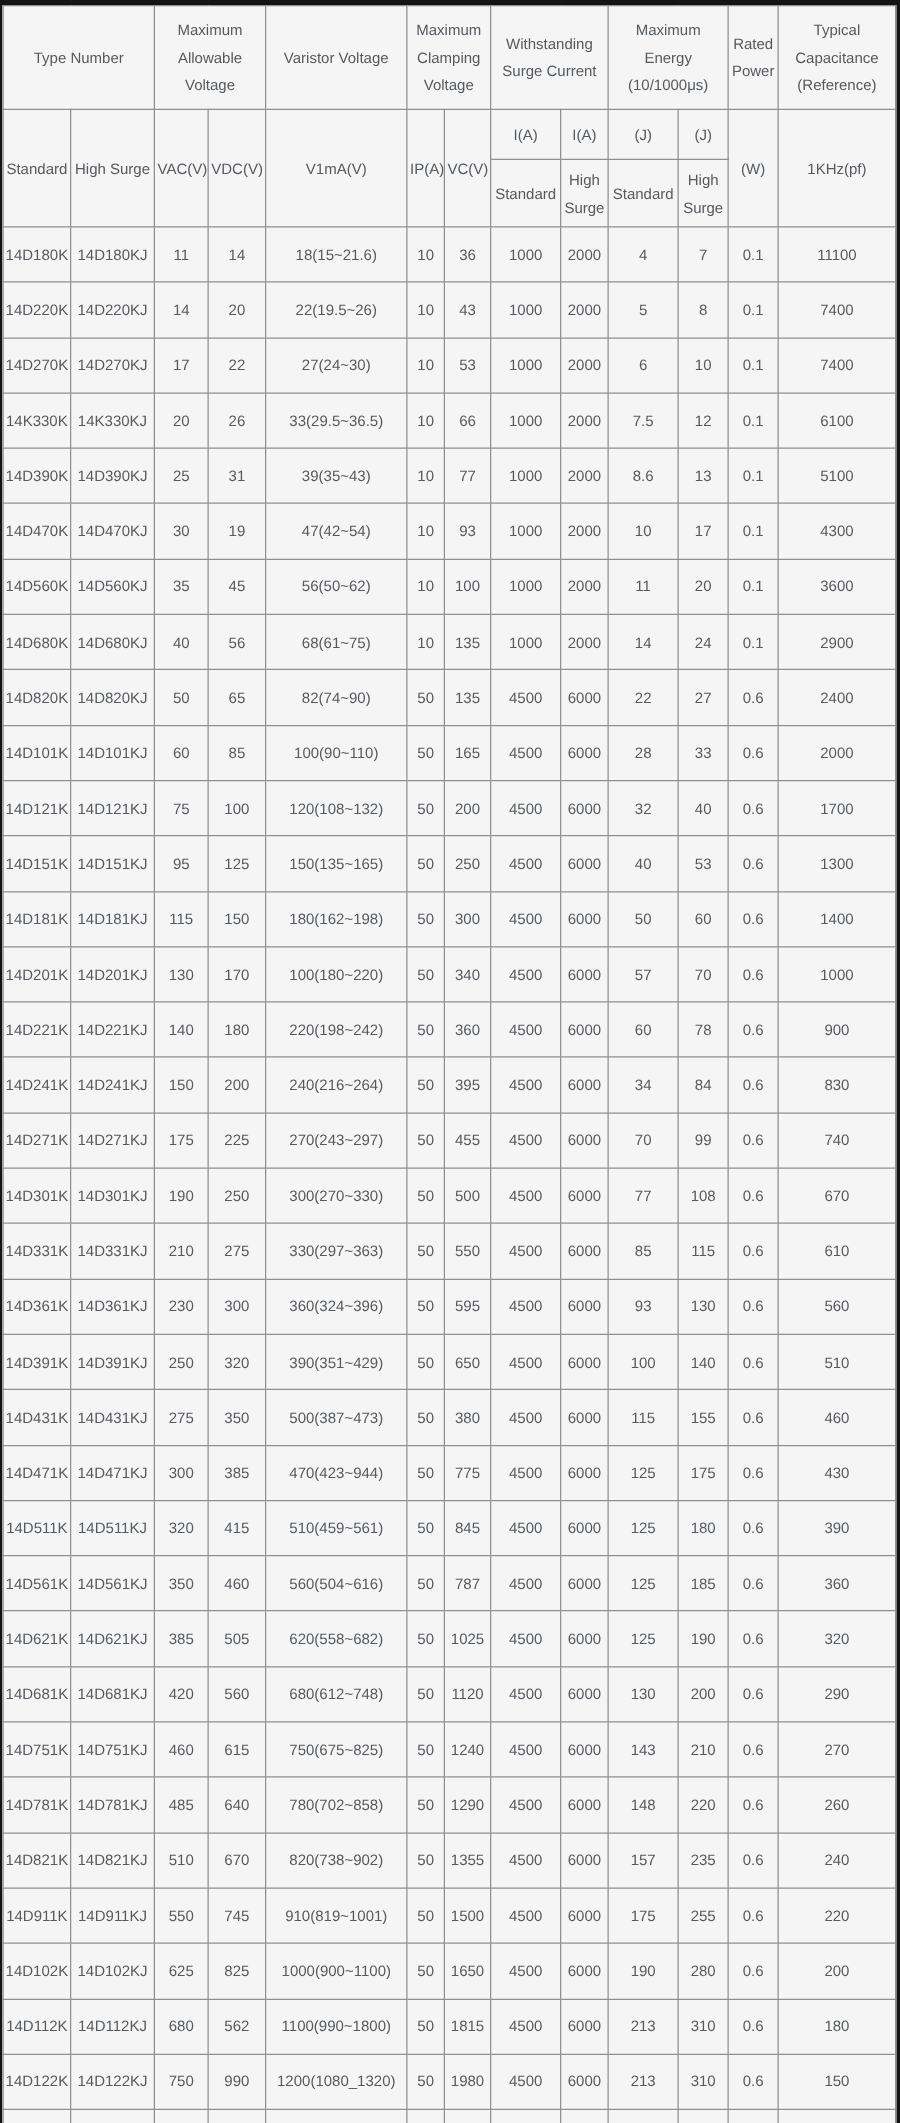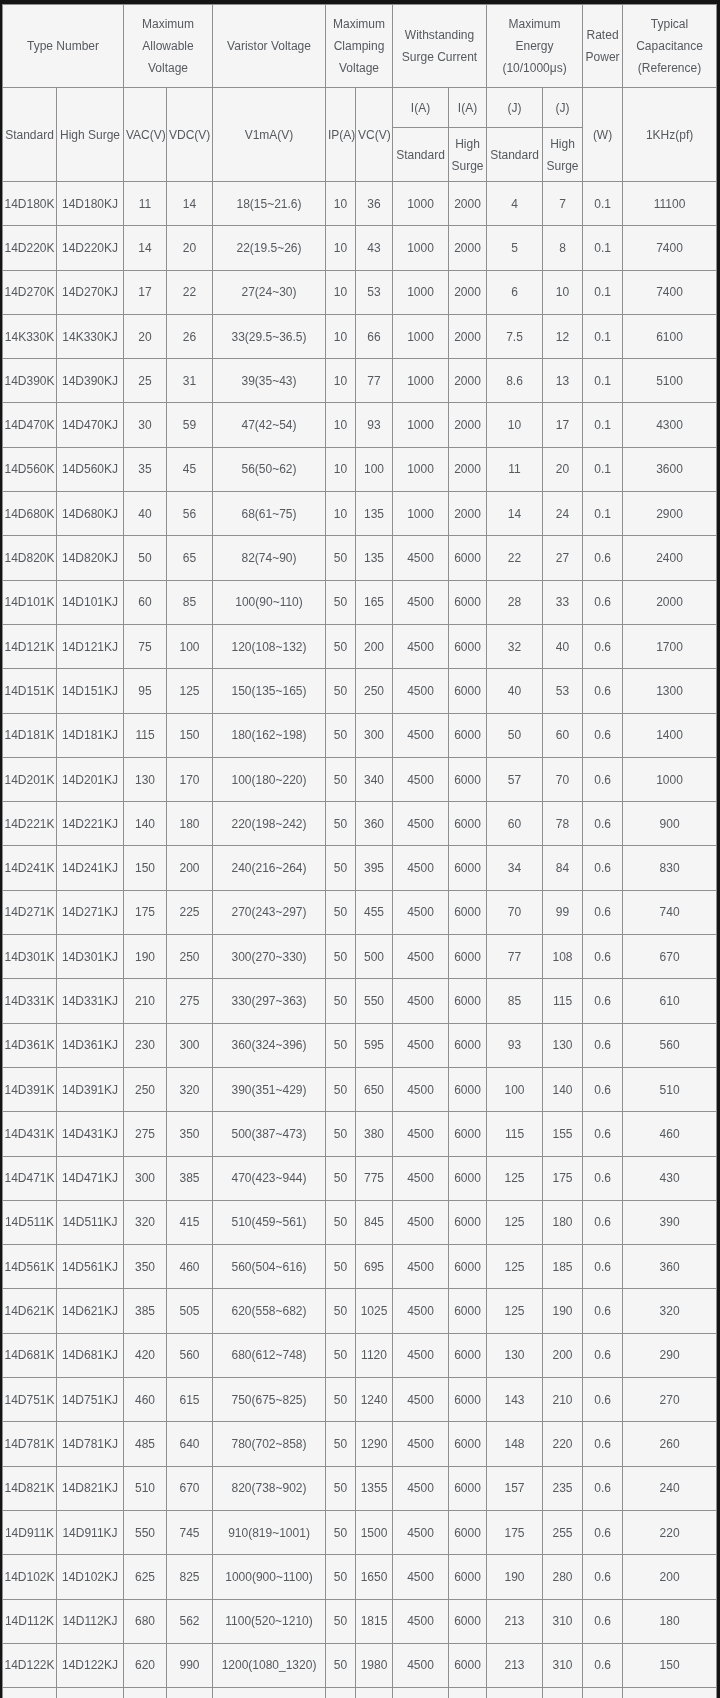--- a/index.html
+++ b/index.html
@@ -167,21 +167,21 @@
           <td>2000</td>
           <td>8.6</td>
           <td>13</td>
           <td>0.1</td>
           <td>5100</td>
         </tr>
         <tr>
           <td>14D470K</td>
           <td>14D470KJ</td>
           <td>30</td>
-          <td>59</td>
+          <td>19</td>
           <td>47(42~54)</td>
           <td>10</td>
           <td>93</td>
           <td>1000</td>
           <td>2000</td>
           <td>10</td>
           <td>17</td>
           <td>0.1</td>
           <td>4300</td>
         </tr>
@@ -455,21 +455,21 @@
           <td>0.6</td>
           <td>390</td>
         </tr>
         <tr>
           <td>14D561K</td>
           <td>14D561KJ</td>
           <td>350</td>
           <td>460</td>
           <td>560(504~616)</td>
           <td>50</td>
-          <td>695</td>
+          <td>787</td>
           <td>4500</td>
           <td>6000</td>
           <td>125</td>
           <td>185</td>
           <td>0.6</td>
           <td>360</td>
         </tr>
         <tr>
           <td>14D621K</td>
           <td>14D621KJ</td>
@@ -573,34 +573,34 @@
           <td>190</td>
           <td>280</td>
           <td>0.6</td>
           <td>200</td>
         </tr>
         <tr>
           <td>14D112K</td>
           <td>14D112KJ</td>
           <td>680</td>
           <td>562</td>
-          <td>1100(520~1210)</td>
+          <td>1100(990~1800)</td>
           <td>50</td>
           <td>1815</td>
           <td>4500</td>
           <td>6000</td>
           <td>213</td>
           <td>310</td>
           <td>0.6</td>
           <td>180</td>
         </tr>
         <tr>
           <td>14D122K</td>
           <td>14D122KJ</td>
-          <td>620</td>
+          <td>750</td>
           <td>990</td>
           <td>1200(1080_1320)</td>
           <td>50</td>
           <td>1980</td>
           <td>4500</td>
           <td>6000</td>
           <td>213</td>
           <td>310</td>
           <td>0.6</td>
           <td>150</td>

